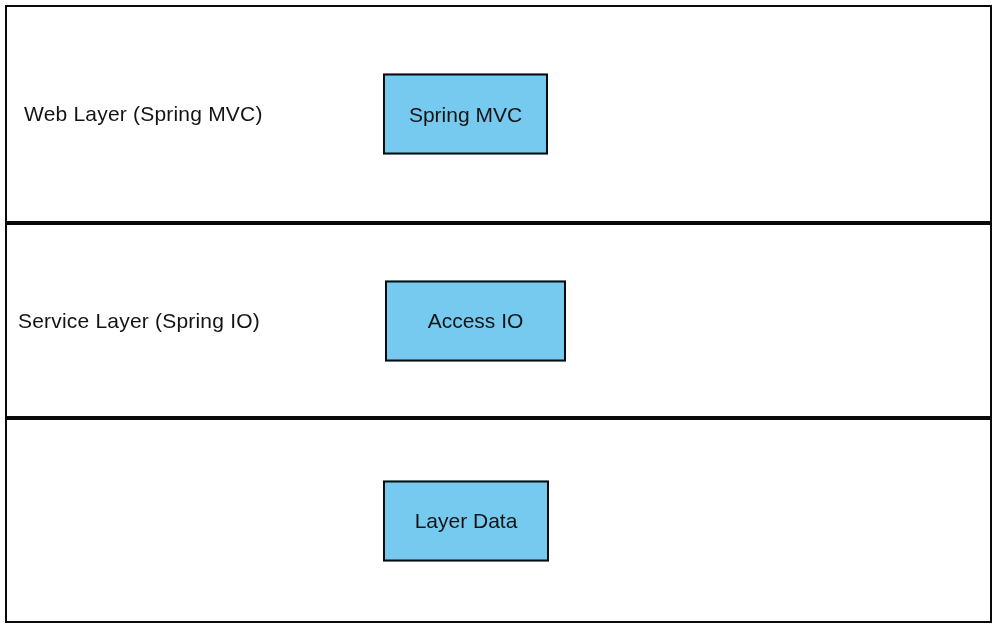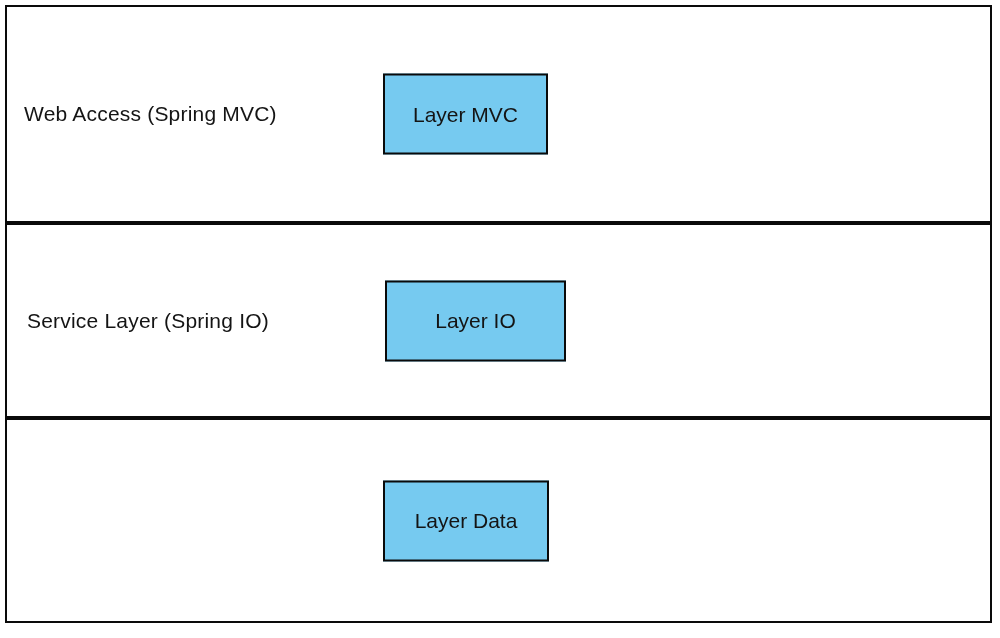--- a/index.html
+++ b/index.html
@@ -27,21 +27,21 @@
   .layer-label {
     position: absolute;
     top: 50%;
     transform: translateY(-50%);
     font-size: 21px;
     letter-spacing: 0.2px;
     color: #141414;
     white-space: nowrap;
   }
   .layer-1 .layer-label { left: 17px; }
-  .layer-2 .layer-label { left: 20px; }
+  .layer-2 .layer-label { left: 11px; }
   .layer-3 .layer-label { left: 11px; }
   .blue-box {
     position: absolute;
     top: 50%;
     transform: translateY(-50%);
     height: 81px;
     background: #76caf0;
     border: 2.5px solid #0a0a0a;
     display: flex;
     align-items: center;
@@ -53,30 +53,30 @@
   .layer-1 .blue-box { left: 376px; width: 165px; }
   .layer-2 .blue-box { left: 378px; width: 181px; }
   .layer-3 .blue-box { left: 376px; width: 166px; }
 </style>
 </head>
 <body>
 
 <div class="diagram">
 
   <div class="layer layer-1">
-    <span class="layer-label">Web Access (Spring MVC)</span>
+    <span class="layer-label">Web Layer (Spring MVC)</span>
     <div class="blue-box">
-      <span>Layer MVC</span>
+      <span>Spring MVC</span>
     </div>
   </div>
 
   <div class="layer layer-2">
     <span class="layer-label">Service Layer (Spring IO)</span>
     <div class="blue-box">
-      <span>Layer IO</span>
+      <span>Access IO</span>
     </div>
   </div>
 
   <div class="layer layer-3">
     <div class="blue-box">
       <span>Layer Data</span>
     </div>
   </div>
 
 </div>

